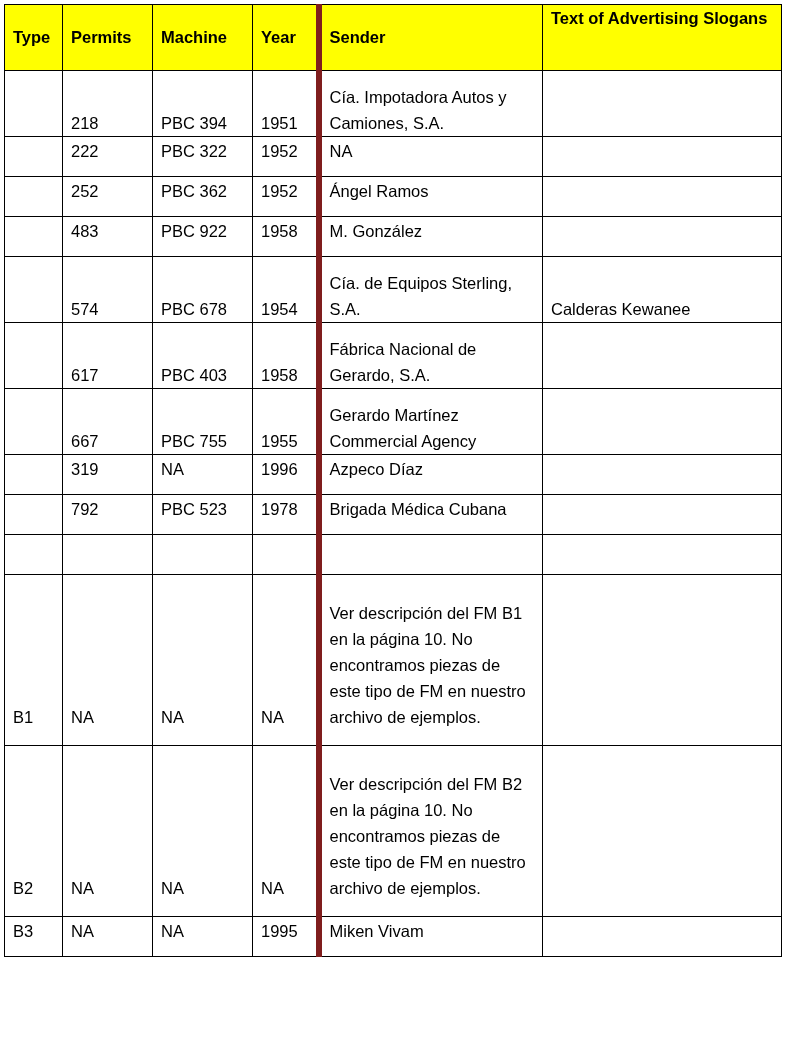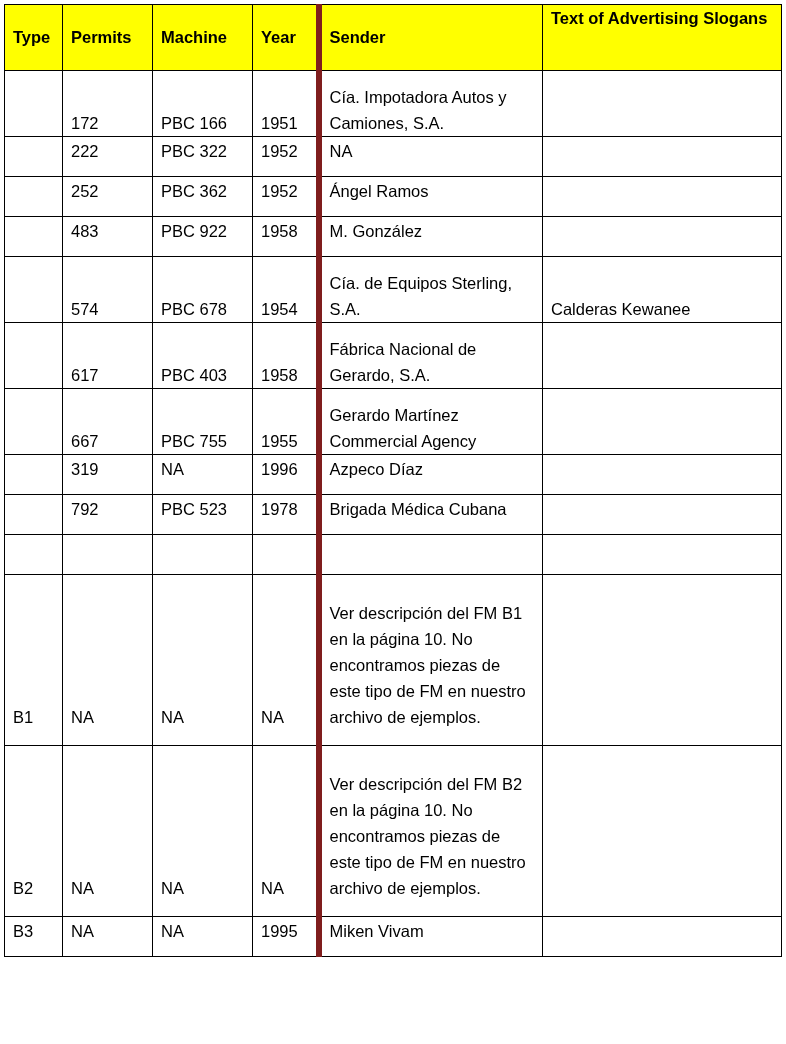--- a/index.html
+++ b/index.html
@@ -82,22 +82,22 @@
       <th>Permits</th>
       <th>Machine</th>
       <th>Year</th>
       <th class="col-sender">Sender</th>
       <th class="col-slogan">Text of Advertising Slogans</th>
     </tr>
   </thead>
   <tbody>
     <tr class="row-2line">
       <td></td>
-      <td>172</td>
-      <td>PBC 166</td>
+      <td>218</td>
+      <td>PBC 394</td>
       <td>1951</td>
       <td class="col-sender">Cía. Impotadora Autos y Camiones, S.A.</td>
       <td></td>
     </tr>
     <tr class="row-1line">
       <td></td>
       <td>222</td>
       <td>PBC 322</td>
       <td>1952</td>
       <td class="col-sender">NA</td>

